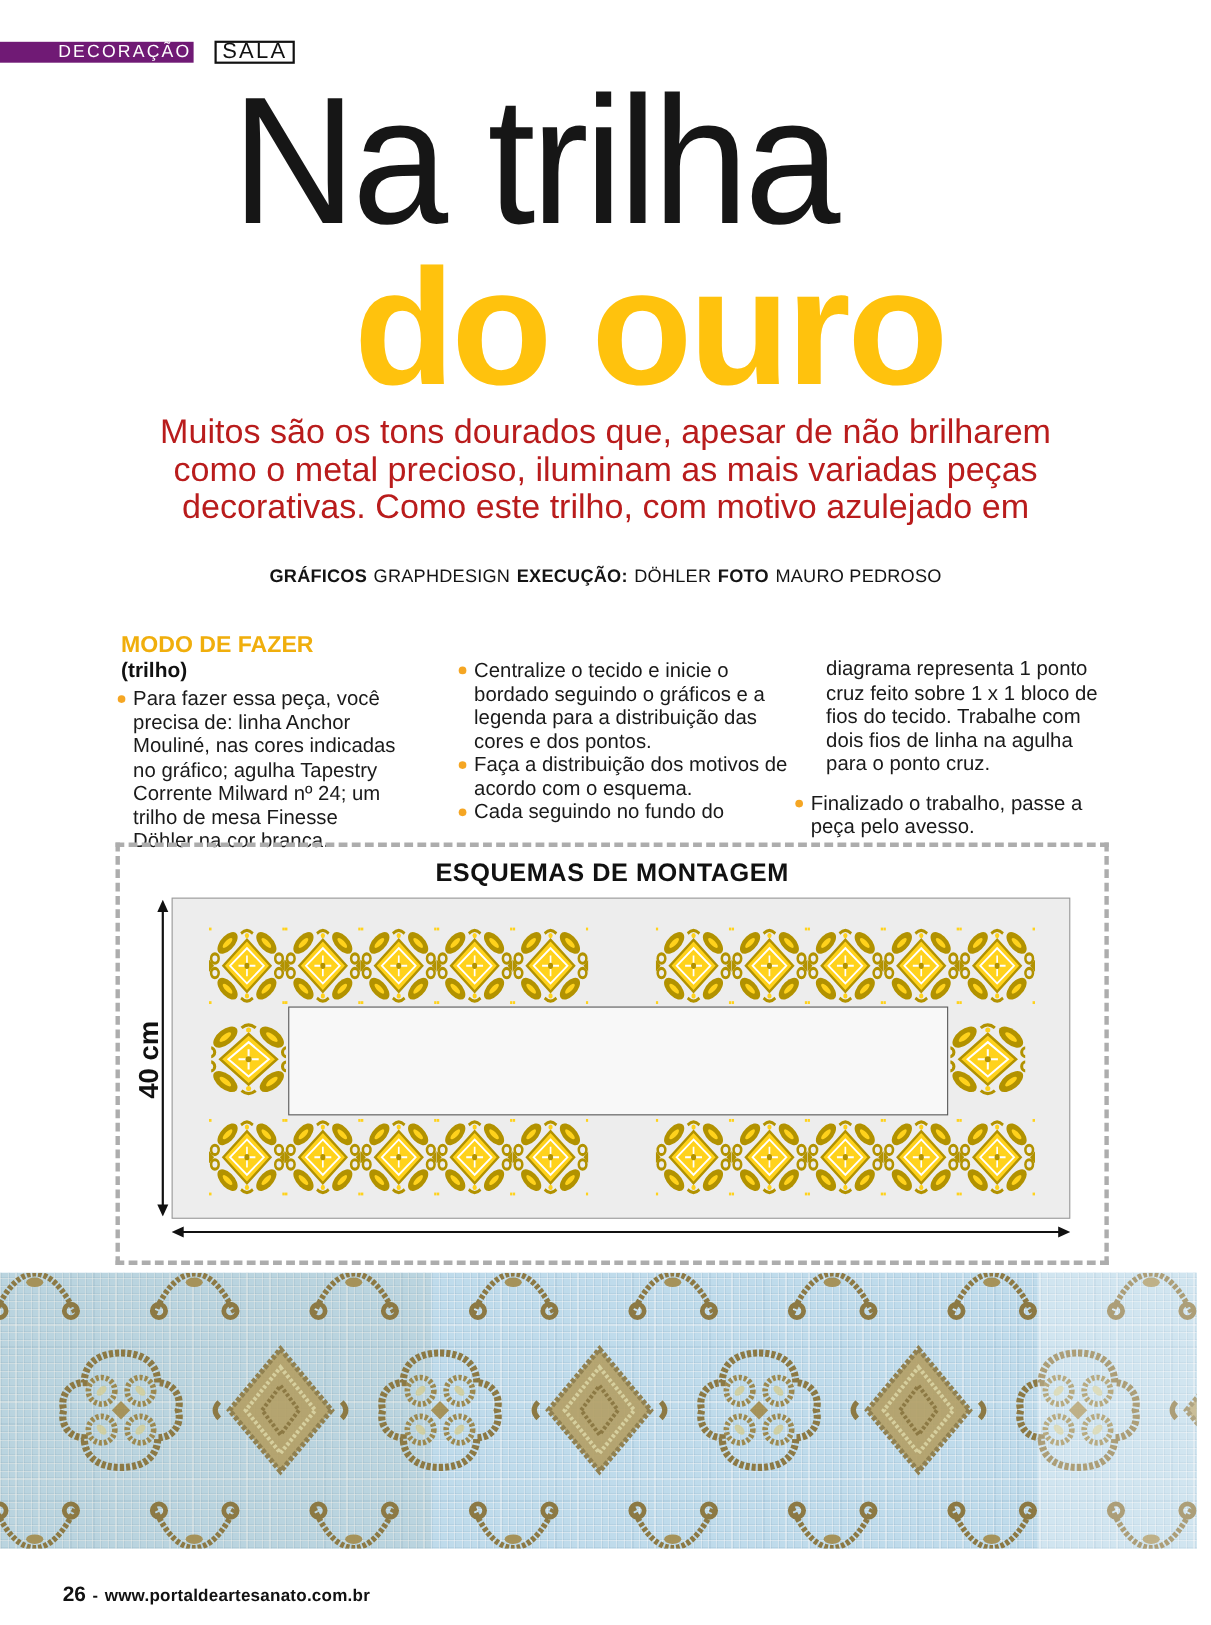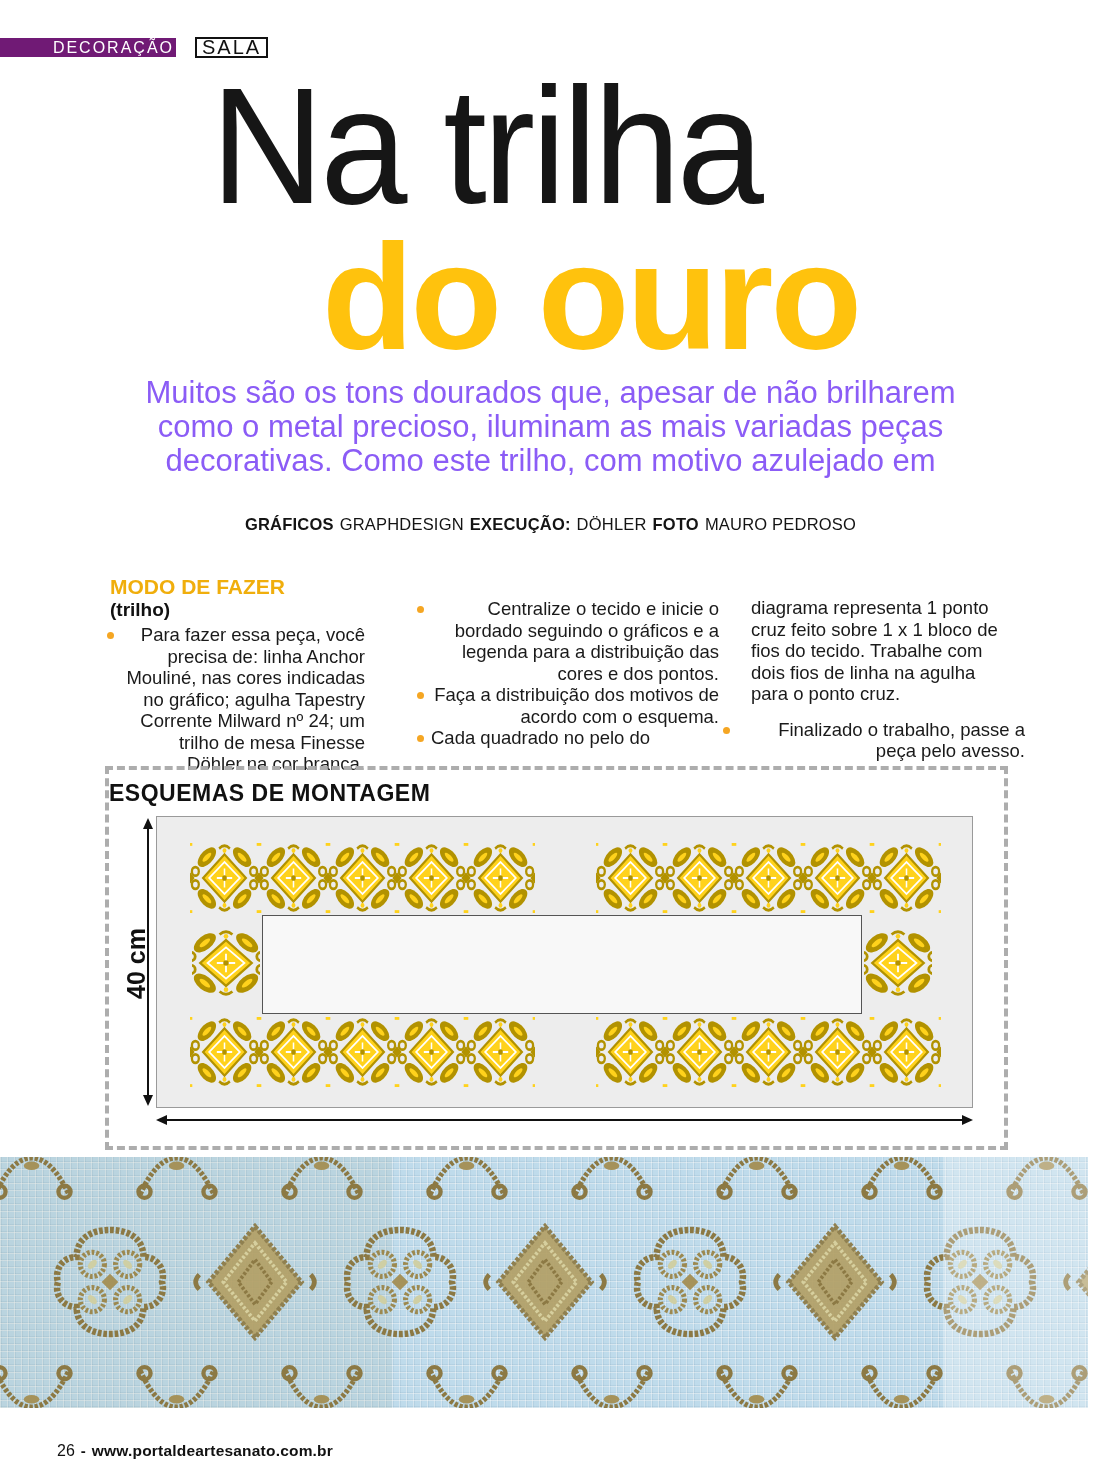--- a/index.html
+++ b/index.html
@@ -15,41 +15,41 @@
   
   .title1{position:absolute;left:0;top:64px;width:1101px;margin:0;text-align:center;
     font-size:165px;font-weight:400;letter-spacing:-4px;line-height:1;color:#161616;
     transform:translateX(-65px) scaleX(.95);transform-origin:50% 50%;white-space:nowrap;}
   .title2{position:absolute;left:0;top:222px;width:1101px;margin:0;text-align:center;
     font-size:150px;font-weight:700;letter-spacing:-3px;line-height:1;color:#FFC20D;
     transform:translateX(40px);white-space:nowrap;}
 
   
   .subtitle{position:absolute;left:0;top:376px;width:1101px;text-align:center;
-    font-size:31px;line-height:34px;color:#8b5cf6;}
+    font-size:31px;line-height:34px;color:#b91c1c;}
   .credits{position:absolute;left:0;top:515px;width:1101px;text-align:center;
     font-size:16.5px;letter-spacing:.2px;color:#141414;}
   .credits b{font-weight:700;}
   .credits span, .credits b{margin:0 3px;}
 
   
   .col{position:absolute;font-size:18.5px;line-height:21.5px;color:#1a1a1a;}
   .col1{left:107px;top:576px;width:258px;}
   .col2{left:417px;top:598px;width:302px;}
   .col3{left:723px;top:583px;width:302px;}
   .howto-heading{font-size:21px;font-weight:700;color:#F0AE0C;padding-left:3px;margin:0 0 1px 0;}
   .howto-subheading{font-size:19px;font-weight:700;color:#111;padding-left:3px;margin:0 0 4px 0;}
   ul.blist{list-style:none;margin:0;padding:0;}
-  ul.blist li{display:flex;align-items:flex-start;margin:0;text-align:right;}
+  ul.blist li{display:flex;align-items:flex-start;margin:0;}
   .dot{flex:none;width:7px;height:7px;border-radius:50%;background:#F5A623;margin:8px 7px 0 0;}
   .cont{margin:14px;padding-left:14px;}
 
   
   .diagram{position:absolute;left:105px;top:766px;width:903px;height:384px;border:4px dashed #ADADAD;box-sizing:border-box;}
-  .diagram-title{position:absolute;left:0;top:10px;width:100%;text-align:left;
+  .diagram-title{position:absolute;left:0;top:10px;width:100%;text-align:center;
     font-size:23px;font-weight:700;letter-spacing:.5px;color:#111;}
   .runner{position:absolute;left:47px;top:46px;width:817px;height:292px;background:#EDEDED;border:1px solid #9a9a9a;box-sizing:border-box;}
   .band{position:absolute;width:345px;height:70px;}
   .b-tl{left:33px;top:26px;}
   .b-tr{left:439px;top:26px;}
   .b-bl{left:33px;top:200px;}
   .b-br{left:439px;top:200px;}
   .tile{position:absolute;width:68px;height:68px;}
   .t-ml{left:35px;top:112px;}
   .t-mr{left:707px;top:112px;}
@@ -68,21 +68,21 @@
       repeating-linear-gradient(0deg, rgba(255,255,255,.45) 0 1px, rgba(0,0,0,0) 1px 7px),
       repeating-linear-gradient(90deg, rgba(120,155,180,.16) 0 2px, rgba(0,0,0,0) 2px 7px),
       repeating-linear-gradient(0deg, rgba(120,155,180,.16) 0 2px, rgba(0,0,0,0) 2px 7px);
     overflow:hidden;}
   .photo::before{content:"";position:absolute;left:0;top:0;width:392px;height:100%;background:rgba(150,160,120,.10);}
   .photo::after{content:"";position:absolute;right:0;top:0;width:145px;height:100%;background:rgba(255,255,255,.28);}
   .photo svg{position:absolute;left:0;top:0;}
 
   
   .footer{position:absolute;left:57px;top:1421px;display:flex;align-items:baseline;gap:6px;color:#111;}
-  .footer .pg{font-size:16px;font-weight:400;}
+  .footer .pg{font-size:19px;font-weight:700;}
   .footer .sep{font-size:15px;font-weight:700;}
   .footer .url{font-size:15.5px;font-weight:700;letter-spacing:.2px;margin-top:21px;}
 
   .defs-svg{position:absolute;width:0;height:0;}
 </style>
 </head>
 <body>
 
 <div class="page">
 
@@ -192,21 +192,21 @@
       <li>
           <span class="dot"></span>
           <span>Centralize o tecido e inicie o bordado seguindo o gráficos e a legenda para a distribuição das cores e dos pontos.</span>
         </li>
       <li>
           <span class="dot"></span>
           <span>Faça a distribuição dos motivos de acordo com o esquema.</span>
         </li>
       <li>
           <span class="dot"></span>
-          <span>Cada quadrado no pelo do</span>
+          <span>Cada seguindo no fundo do</span>
         </li>
     </ul>
   </div>
 
   <div class="col col3">
     <p class="cont">diagrama representa 1 ponto cruz feito sobre 1 x 1 bloco de fios do tecido. Trabalhe com dois fios de linha na agulha para o ponto cruz.</p>
     <ul class="blist">
       <li>
           <span class="dot"></span>
           <span>Finalizado o trabalho, passe a peça pelo avesso.</span>

